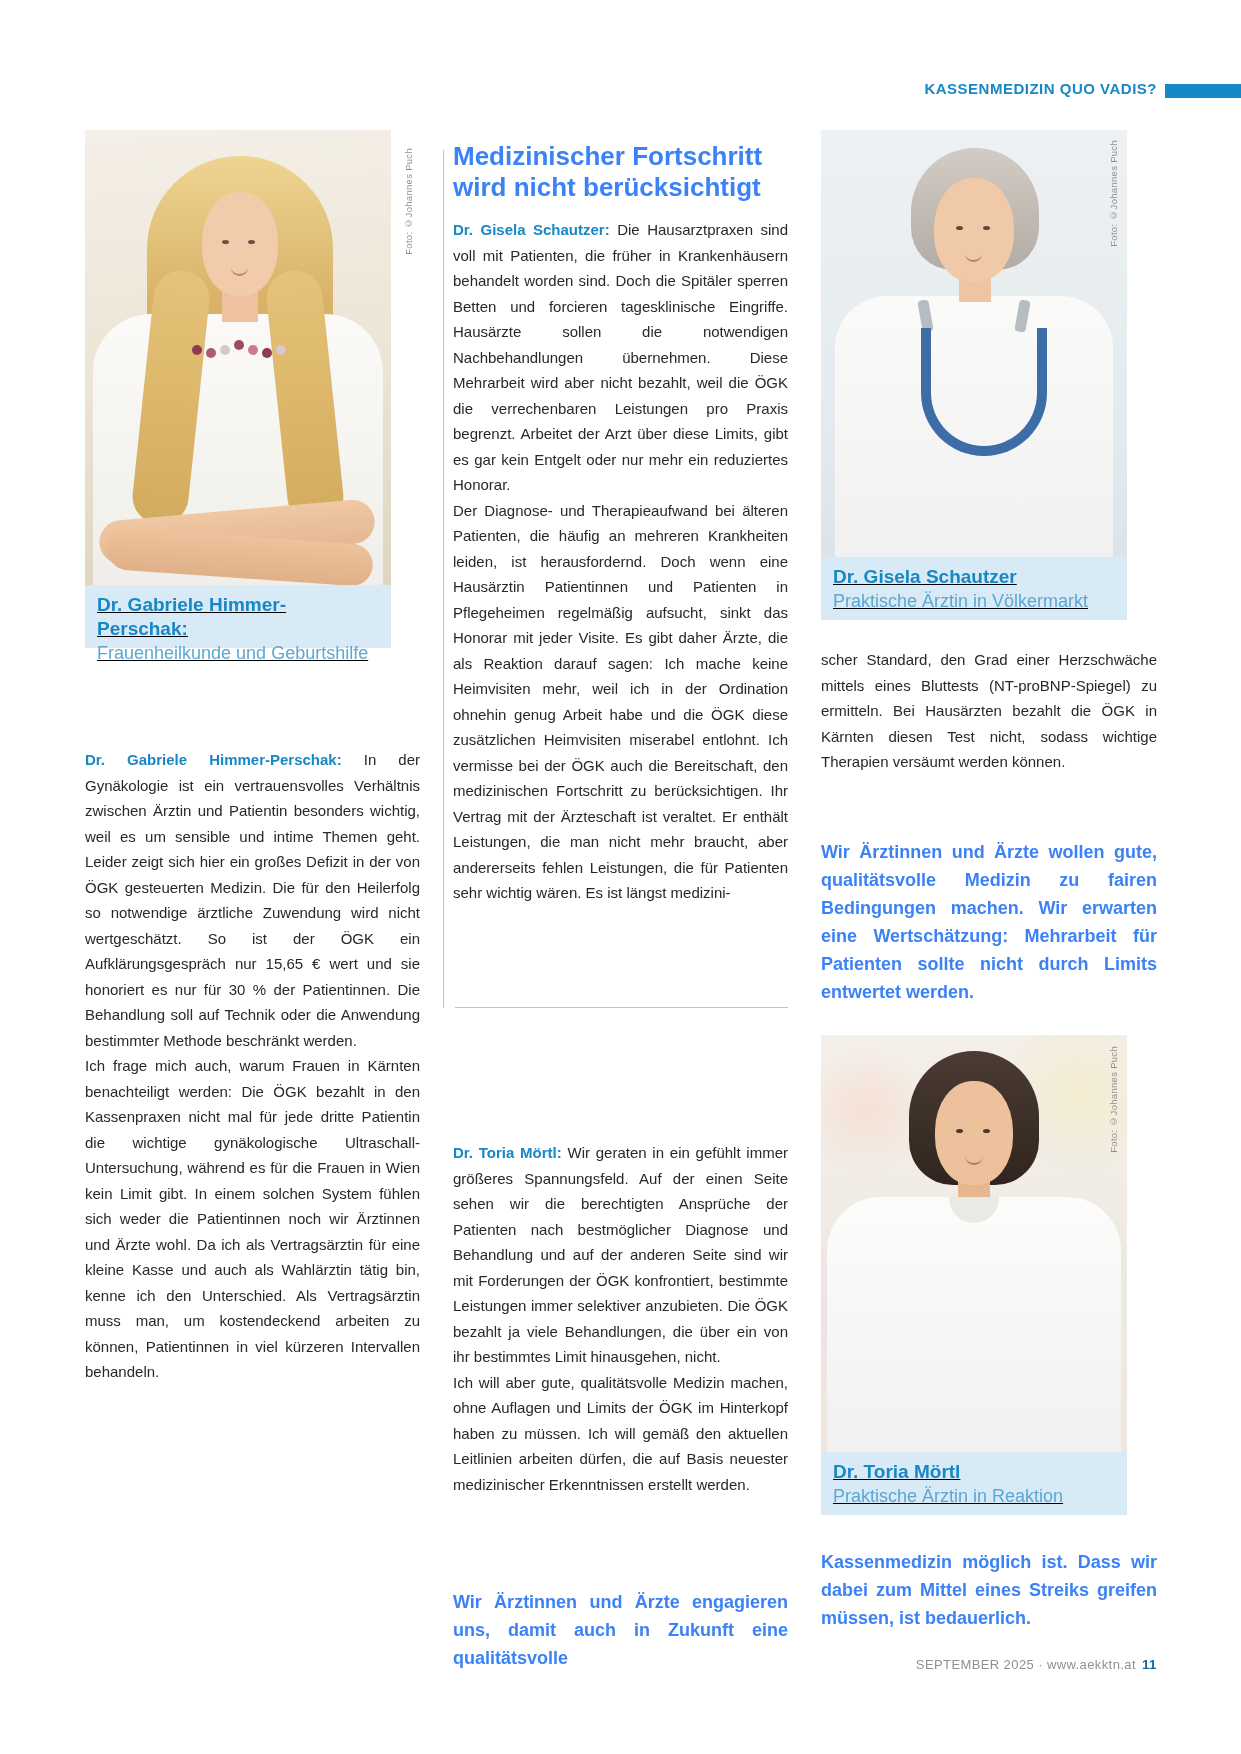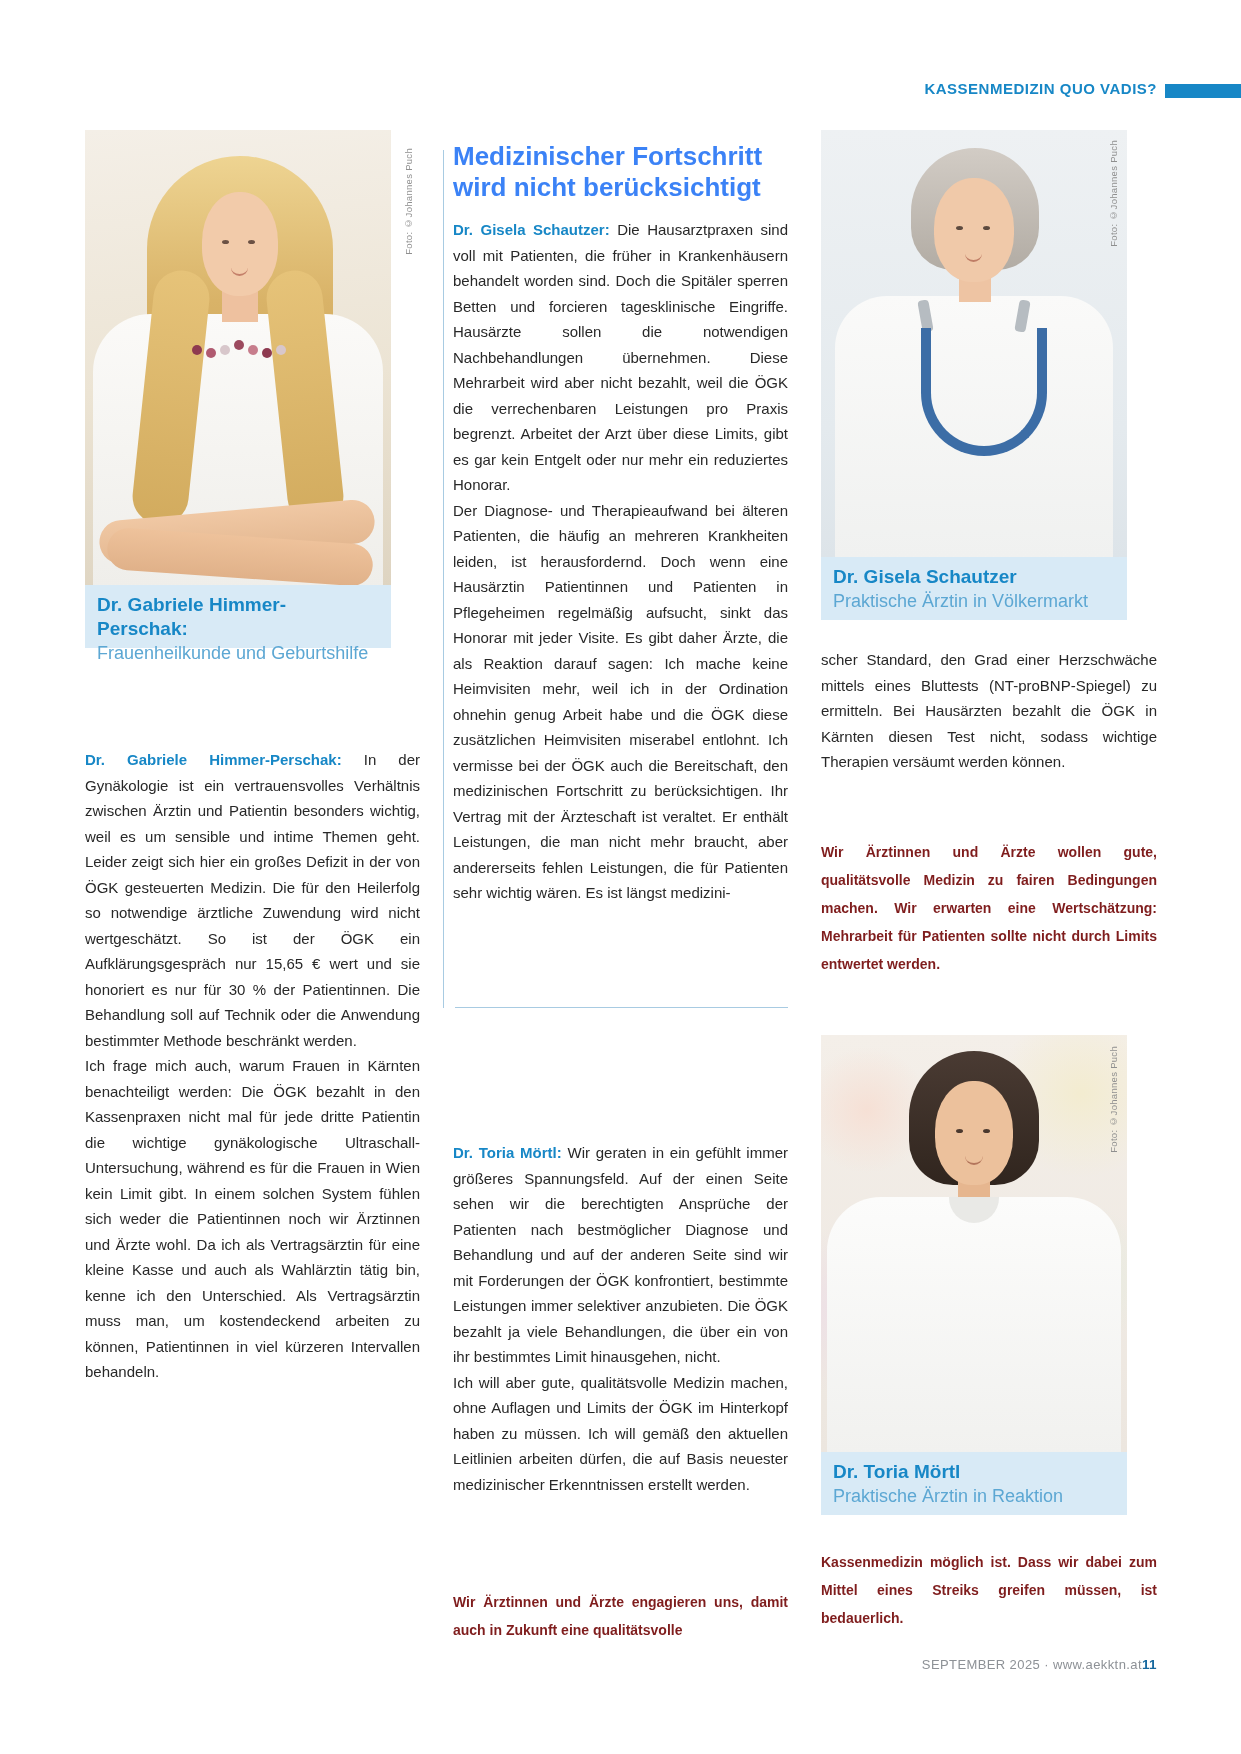--- a/index.html
+++ b/index.html
@@ -10,43 +10,43 @@
   .kicker { position:absolute; top:80px; right:84px; font-size:15px; font-weight:bold;
             letter-spacing:.5px; color:#1787c6; }
   .kicker-bar { position:absolute; top:84px; left:1165px; width:76px; height:14px; background:#1787c6; }
 
   
   .title { position:absolute; font-size:26px; line-height:31px; font-weight:bold; color:#3b82f6; }
   .bodytext { position:absolute; font-size:15px; line-height:25.5px; color:#282828;
               text-align:justify; }
   .bodytext p { margin:0; }
   .speaker { font-weight:bold; color:#1787c6; }
-  .appeal { position:absolute; font-size:14px; line-height:28px; font-weight:bold;
-            color:#7f1d1d; text-align:justify; }
+  .appeal { position:absolute; font-size:18px; line-height:28px; font-weight:bold;
+            color:#3b82f6; text-align:justify; }
 
   
   .caption { position:absolute; width:306px; height:63px; background:#d8eaf6;
-             box-sizing:border-box; padding:8px 20px 0 12px; }
+             box-sizing:border-box; padding:8px 20px 0 12px;text-decoration:underline; }
   .cap-name { font-size:19px; font-weight:bold; color:#1787c6; line-height:24px; }
   .cap-role { font-size:18px; color:#5ca7d3; line-height:24px; }
 
   
   .credit { position:absolute; writing-mode:vertical-rl; transform:rotate(180deg);
             font-size:9.5px; color:#8f8f8f; letter-spacing:.3px; }
 
   
   .rule-v { position:absolute; left:443px; top:150px; height:858px; width:0;
             border-left:1.5px solid #a8cbe2; }
   .rule-h { position:absolute; left:455px; top:1007px; width:333px; height:0;
             border-top:1.5px solid #a8cbe2; }
 
   
   .footer { position:absolute; left:821px; top:1657px; width:336px; text-align:right;
             font-size:13px; color:#8d9196; letter-spacing:.4px; }
-  .footer .pagenum { font-weight:bold; color:#17689e; margin-left:0; font-size:13.5px; }
+  .footer .pagenum { font-weight:bold; color:#17689e; margin-left:6px; font-size:13.5px; }
 
   
   .photo { position:absolute; overflow:hidden; }
   .photo div { position:absolute; }
 
   
   .photo-gabriele { left:85px; top:130px; width:306px; height:455px;
       background:linear-gradient(175deg,#f4efe7 0%,#ece4d4 55%,#ded4c1 100%); }
   .pg-hair  { left:62px; top:26px; width:186px; height:320px; z-index:1;
       background:linear-gradient(180deg,#eed492 0%,#d9b368 45%,#c9a055 100%);

